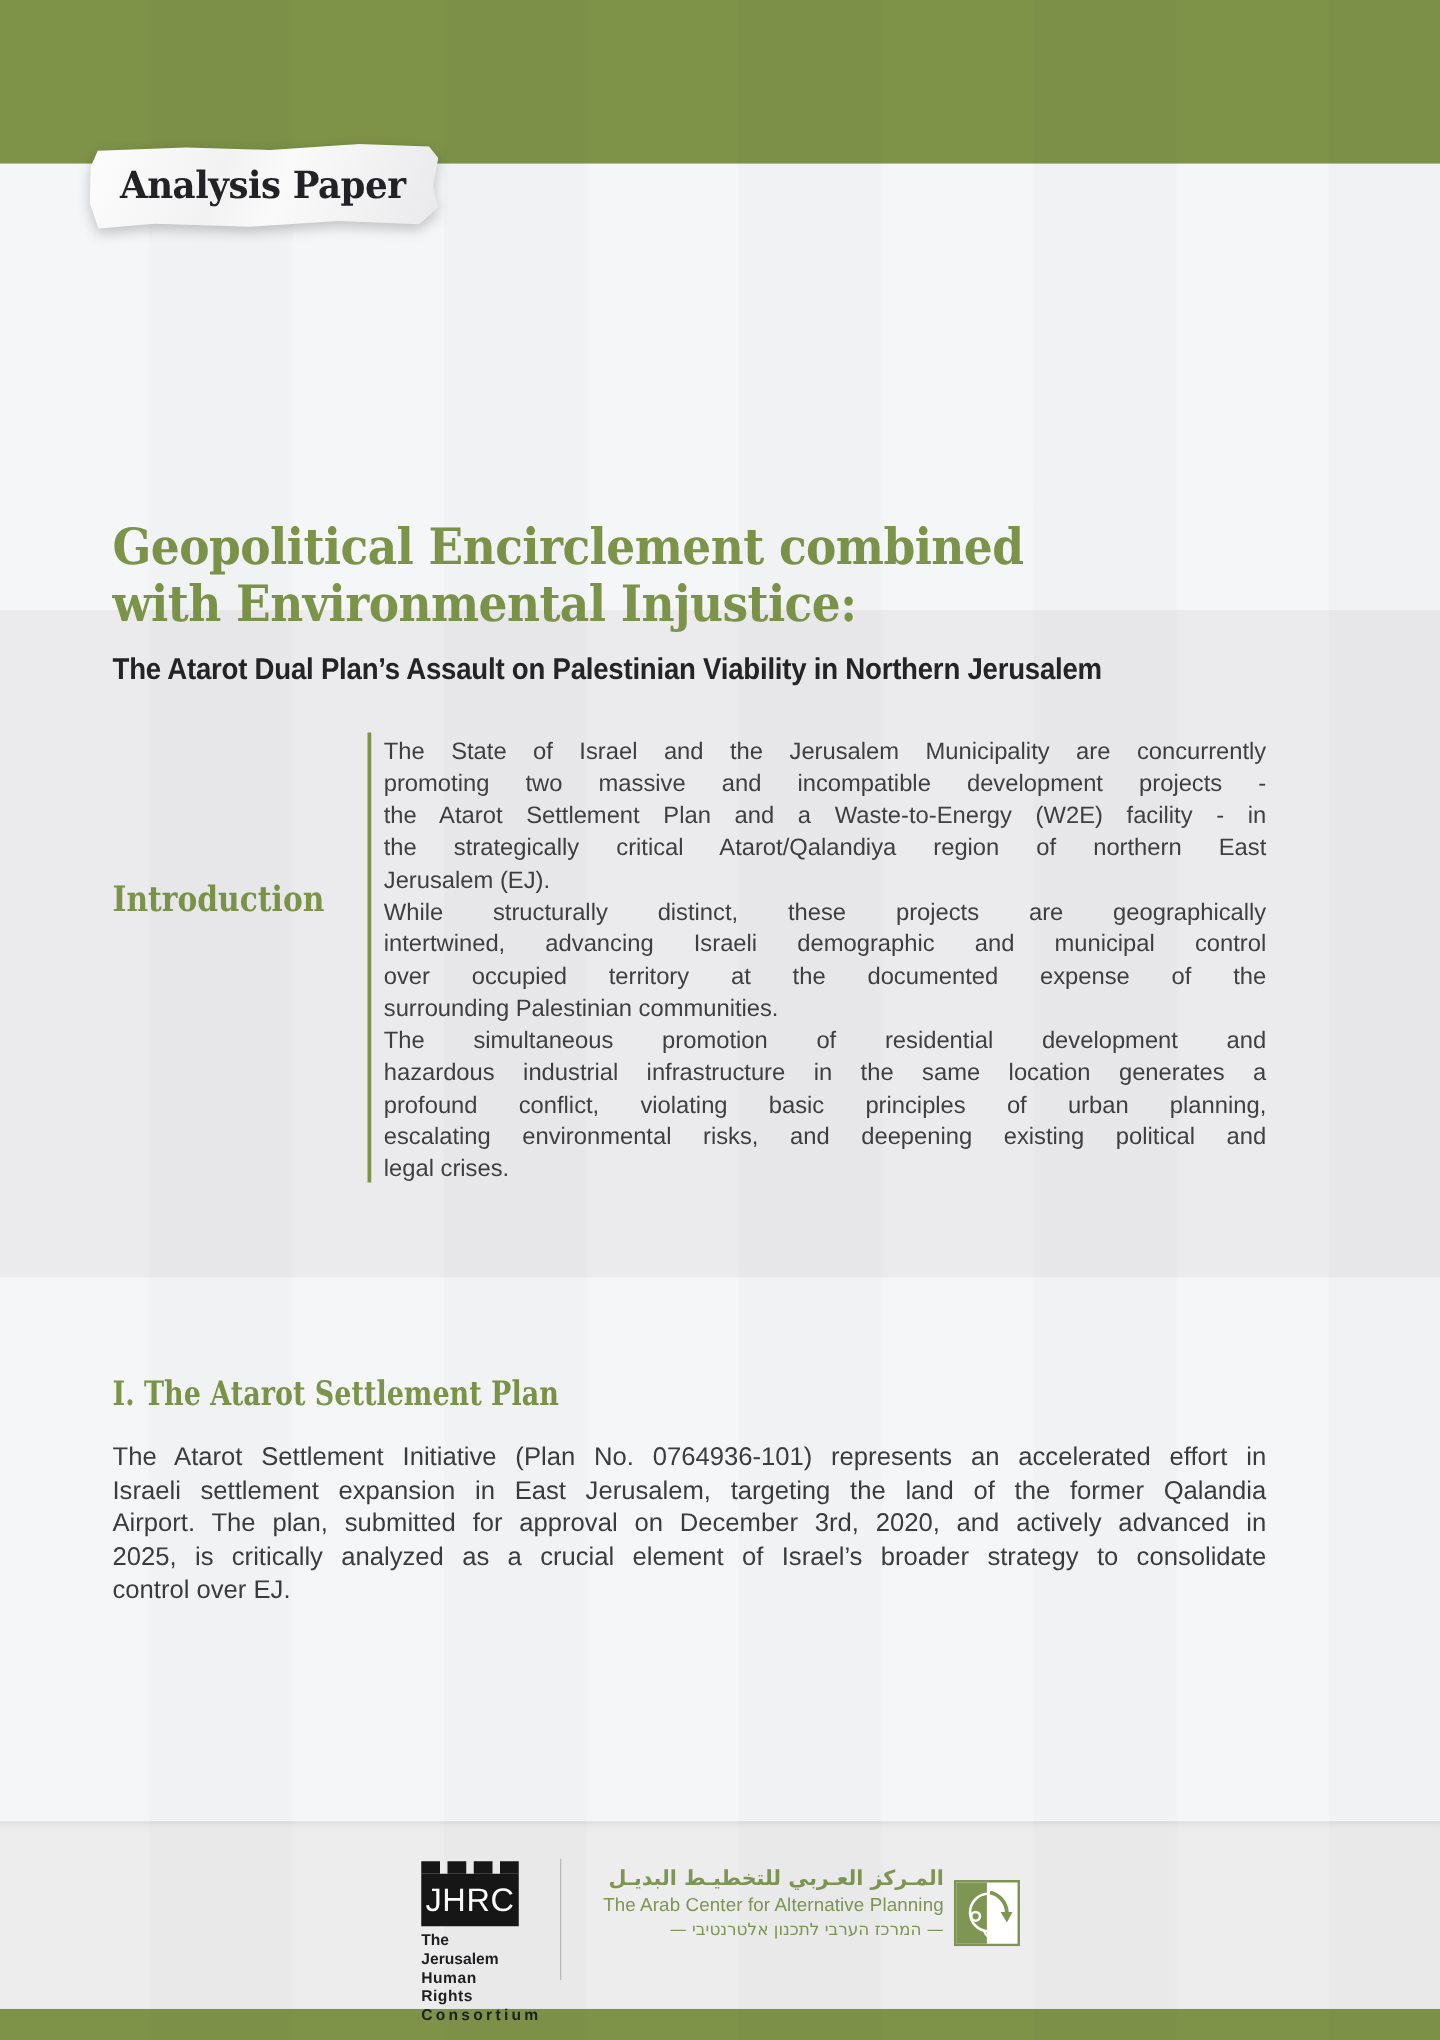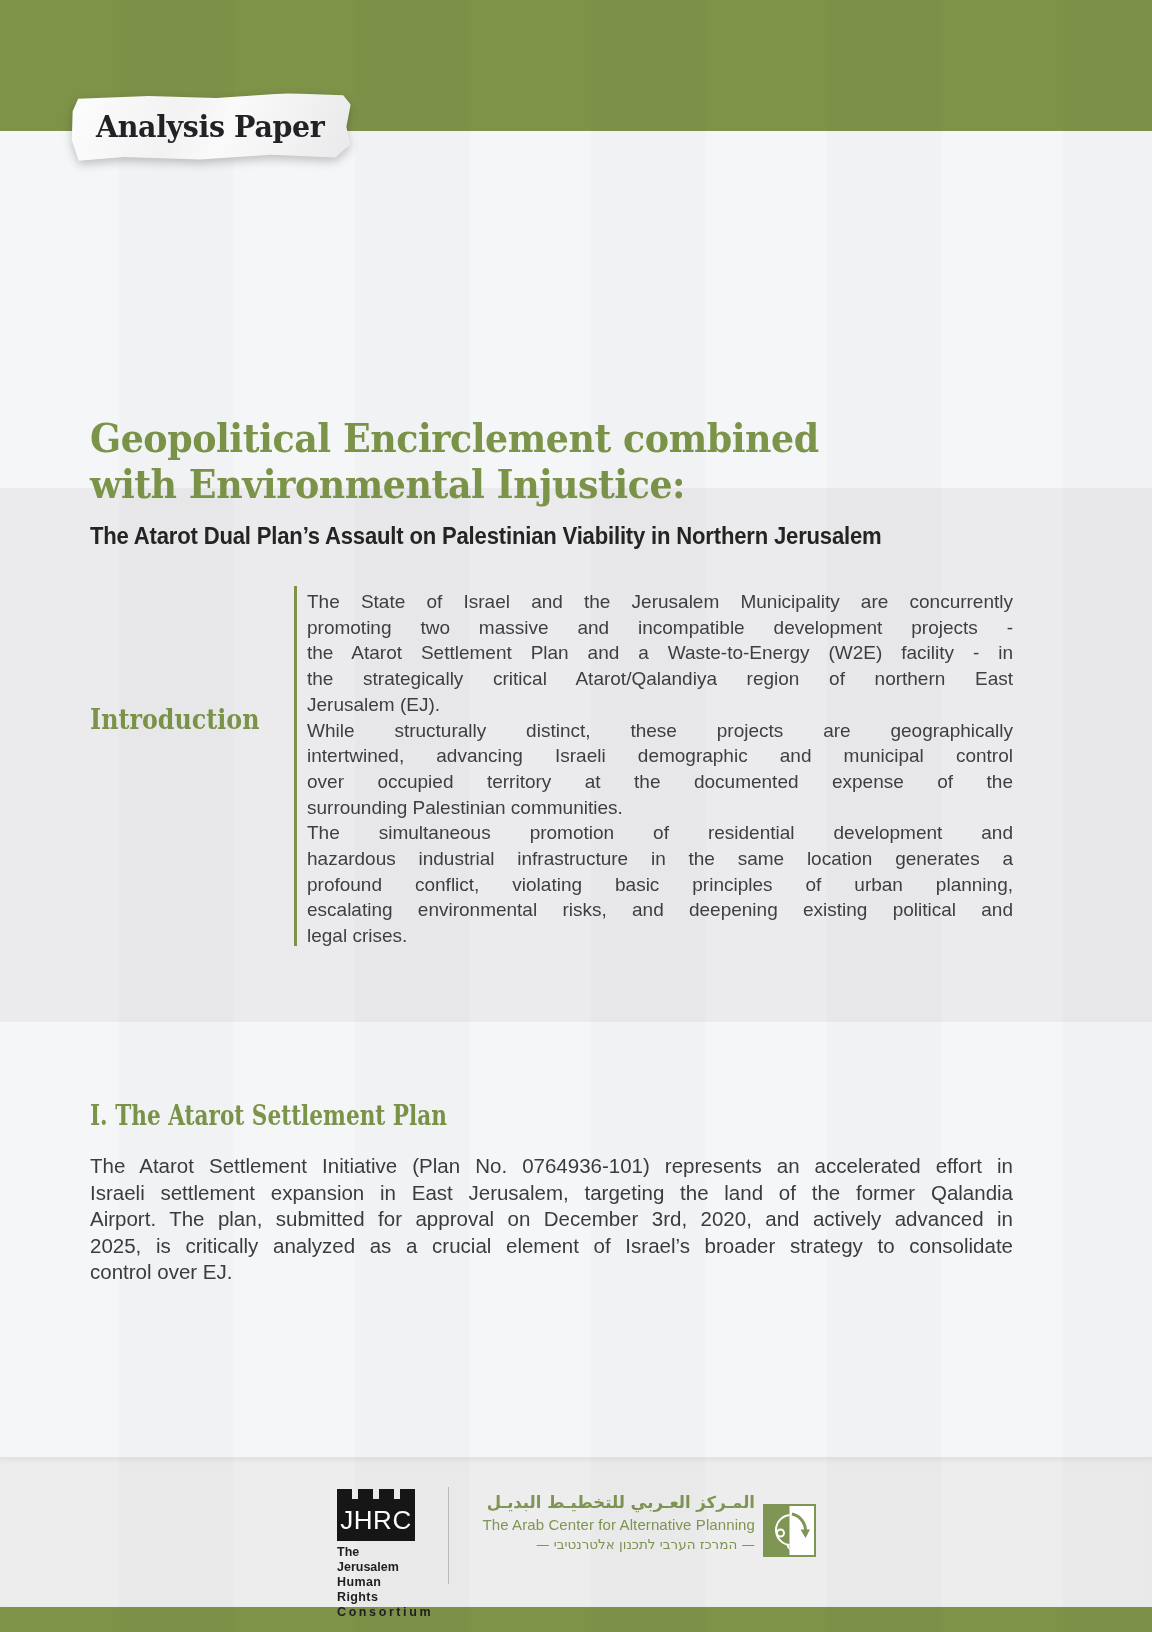--- a/index.html
+++ b/index.html
@@ -11,21 +11,21 @@
   .page::before{
     content:""; position:absolute; inset:0; pointer-events:none; z-index:5;
     background:repeating-linear-gradient(90deg,
       rgba(0,0,0,0.000) 0px, rgba(0,0,0,0.000) 118px,
       rgba(0,0,0,0.014) 120px, rgba(0,0,0,0.014) 232px,
       rgba(0,0,0,0.000) 236px);
   }
   .topbar { position:absolute; left:0; top:0; width:1152px; height:131px; background:#7e9248; }
   .bottombar { position:absolute; left:0; top:1607px; width:1152px; height:25px; background:#7e9248; }
 
-  .tag-wrap { position:absolute; left:70px; top:94px; z-index:6; filter:drop-shadow(0 4px 5px rgba(0,0,0,0.22)); }
+  .tag-wrap { position:absolute; left:70px; top:116px; z-index:6; filter:drop-shadow(0 4px 5px rgba(0,0,0,0.22)); }
   .tag {
     width:282px; height:66px; transform:rotate(-0.6deg);
     background:linear-gradient(112deg,#fdfdfd 0%,#f2f2f3 38%,#fafafa 55%,#e9e9eb 100%);
     clip-path:polygon(1% 24%, 3% 5%, 28% 2%, 52% 6%, 77% 0%, 97% 4%, 99.6% 18%, 98% 52%, 99.4% 78%, 94% 98%, 71% 93%, 46% 99%, 19% 94%, 3% 99%, 0.6% 68%);
   }
   .tag-label {
     position:absolute; left:26px; top:0; line-height:66px; white-space:nowrap;
     font-family:"DejaVu Serif", serif; font-weight:700; font-size:30px; color:#222226;
     transform:scaleX(0.95); transform-origin:left center; letter-spacing:-0.4px;
   }

